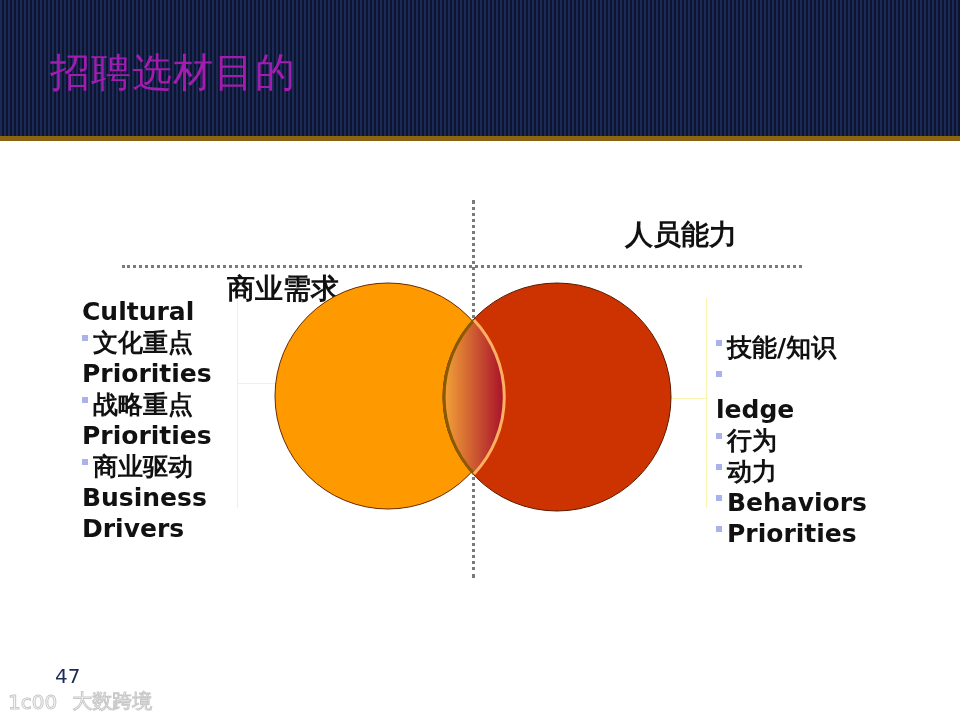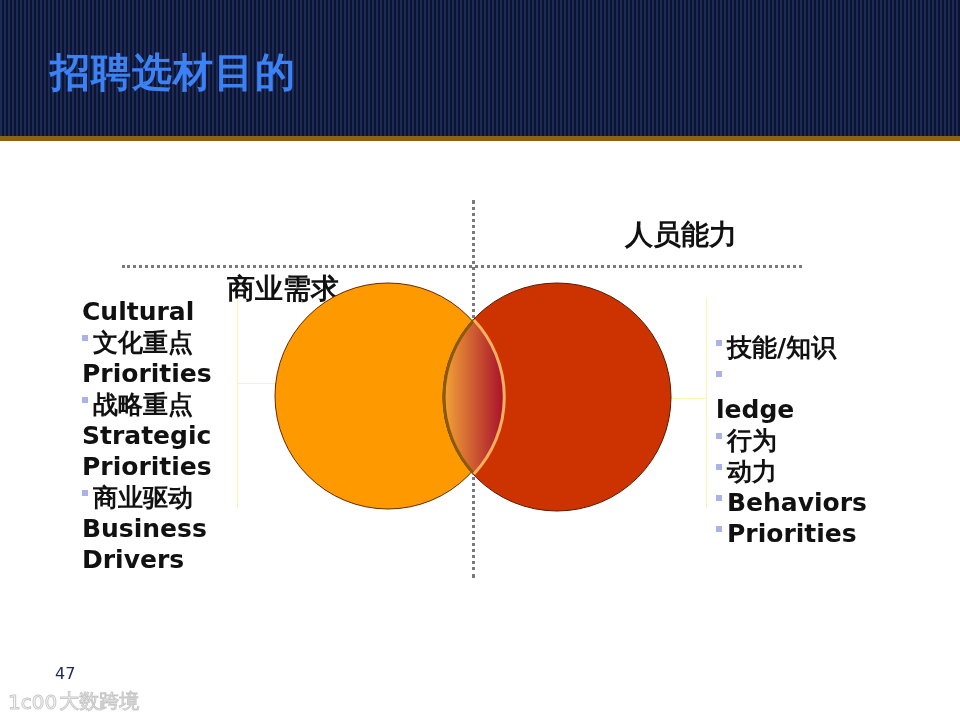--- a/index.html
+++ b/index.html
@@ -1,34 +1,34 @@
 <!DOCTYPE html>
 <html><head>
   <meta charset="utf-8">
   <style>
     html, body { margin:0; padding:0; }
     body { width:960px; height:720px; position:relative; overflow:hidden; background:#ffffff;
       font-family:"DejaVu Sans","Liberation Sans",sans-serif; }
     .header { position:absolute; left:0; top:0; width:960px; height:136px;
       background: repeating-linear-gradient(90deg, #1c2a58 0px, #1c2a58 2px, #0c1430 2px, #0c1430 4px); }
     .gold-bar { position:absolute; left:0; top:136px; width:960px; height:5px; background:#8a6410; }
-    .title { position:absolute; left:50px; top:46px; font-size:40px; font-weight:bold; color:#3b82f6;
+    .title { position:absolute; left:50px; top:46px; font-size:40px; font-weight:normal; color:#a21caf;
       letter-spacing:1px; line-height:52px; white-space:nowrap; }
     .col-heading { position:absolute; font-size:28px; font-weight:bold; color:#111; white-space:nowrap; line-height:34px; }
     .hline { position:absolute; left:122px; top:265px; width:680px; height:0; border-top:3px dotted #7a7a7a; }
     .vline { position:absolute; left:472px; top:200px; width:0; height:378px; border-left:3px dotted #7a7a7a; }
     .bracket-v { position:absolute; width:1px; background:#fbf3b0; }
     .bracket-h { position:absolute; height:1px; background:#fbf3b0; }
     .venn { position:absolute; left:270px; top:278px; }
     .list { position:absolute; font-size:25px; font-weight:bold; color:#111; line-height:31px; }
     .list .item { white-space:nowrap; }
     .list .bullet { display:inline-block; width:6px; height:6px; background:#aab2ea; margin-right:5px; vertical-align:middle; position:relative; top:-6px; }
     .list.right .item { white-space:normal; }
-    .page-num { position:absolute; left:55px; top:664px; font-size:16px; color:#1c2a58; }
-    .watermark { position:absolute; left:8px; top:688px; font-size:20px; color:#d8d8d8; display:flex; align-items:center; gap:2px;
+    .page-num { position:absolute; left:55px; top:664px; font-size:20px; color:#1c2a58; }
+    .watermark { position:absolute; left:8px; top:688px; font-size:20px; color:#d8d8d8; display:flex; align-items:center; gap:15px;
       -webkit-text-stroke: 1px #c8c8c8; color:transparent; }
   </style>
 </head>
 <body>
 
 <div class="header"></div>
 <div class="gold-bar"></div>
 <div class="title">招聘选材目的</div>
 
 <div class="col-heading" style="left:227px; top:224px;margin-top:48px;">商业需求</div>
@@ -55,21 +55,20 @@
   <path d="M 474 320 A 114 114 0 0 0 474 474 A 113 113 0 0 0 474 320 Z" fill="url(#lensGrad)"></path>
   <path d="M 474 320 A 114 114 0 0 0 474 474" fill="none" stroke="#8a5a00" stroke-width="3"></path>
   <path d="M 474 320 A 113 113 0 0 1 474 474" fill="none" stroke="#ffb060" stroke-width="3"></path>
 </svg>
 
 <div class="list left" style="left:82px; top:296px;">
   <div class="item"><span>Cultural</span></div>
   <div class="item"><span class="bullet"></span><span>文化重点</span></div>
   <div class="item"><span>Priorities</span></div>
   <div class="item"><span class="bullet"></span><span>战略重点</span></div>
-  <div class="item"><span>Strategic</span></div>
   <div class="item"><span>Priorities</span></div>
   <div class="item"><span class="bullet"></span><span>商业驱动</span></div>
   <div class="item"><span>Business</span></div>
   <div class="item"><span>Drivers</span></div>
 </div>
 
 <div class="list right" style="left:716px; top:332px;">
   <div class="item"><span class="bullet"></span><span>技能/知识</span></div>
   <div class="item"><span class="bullet"></span></div>
   <div class="item"><span>ledge</span></div>

